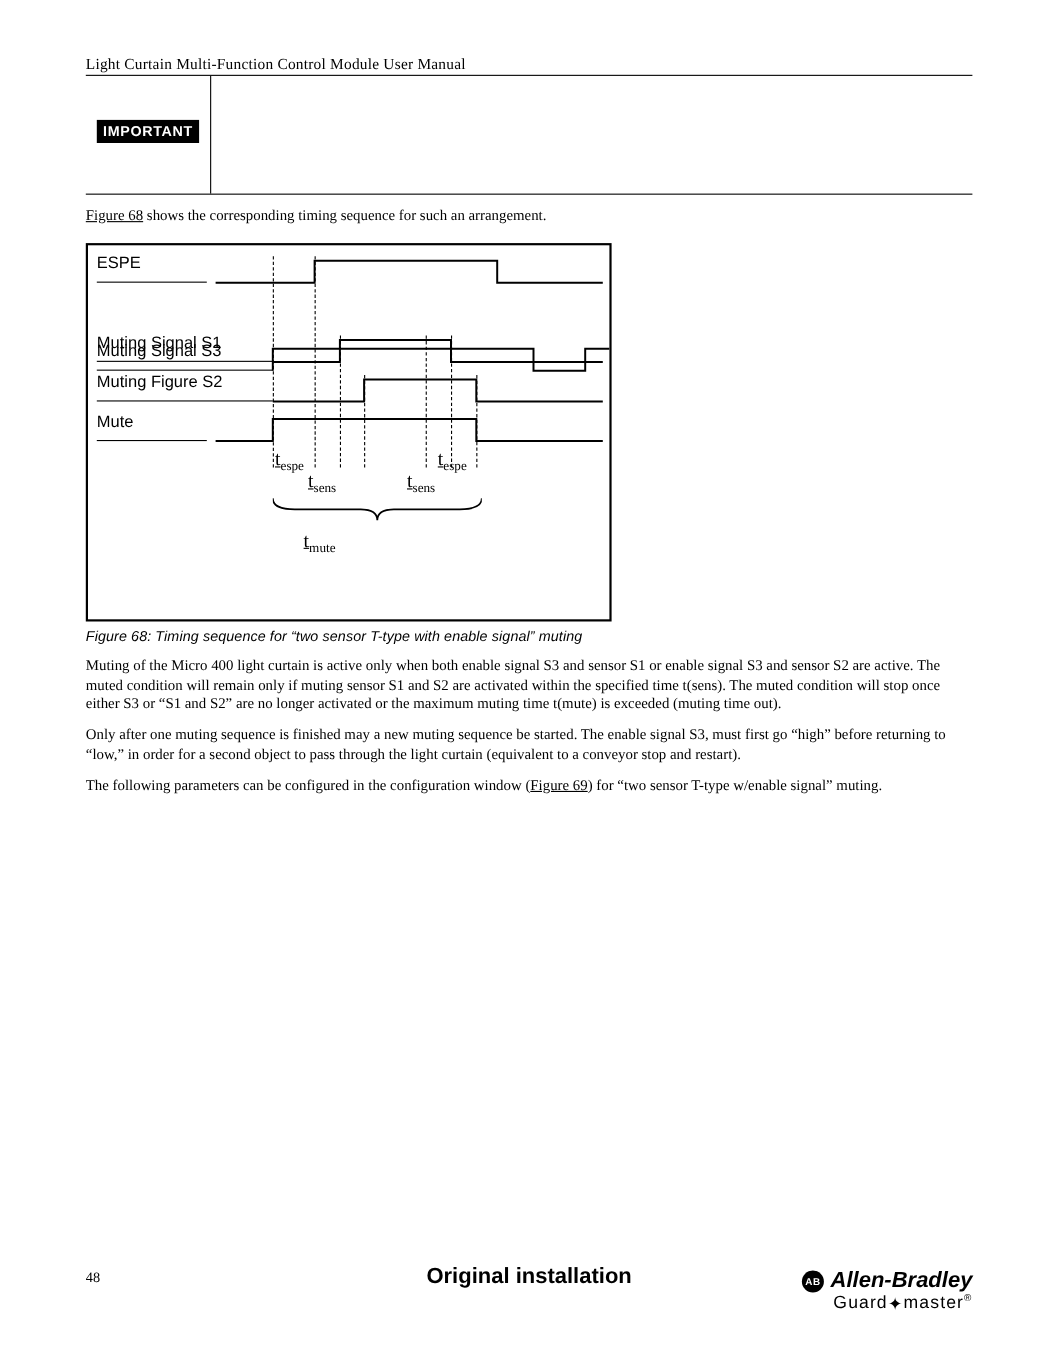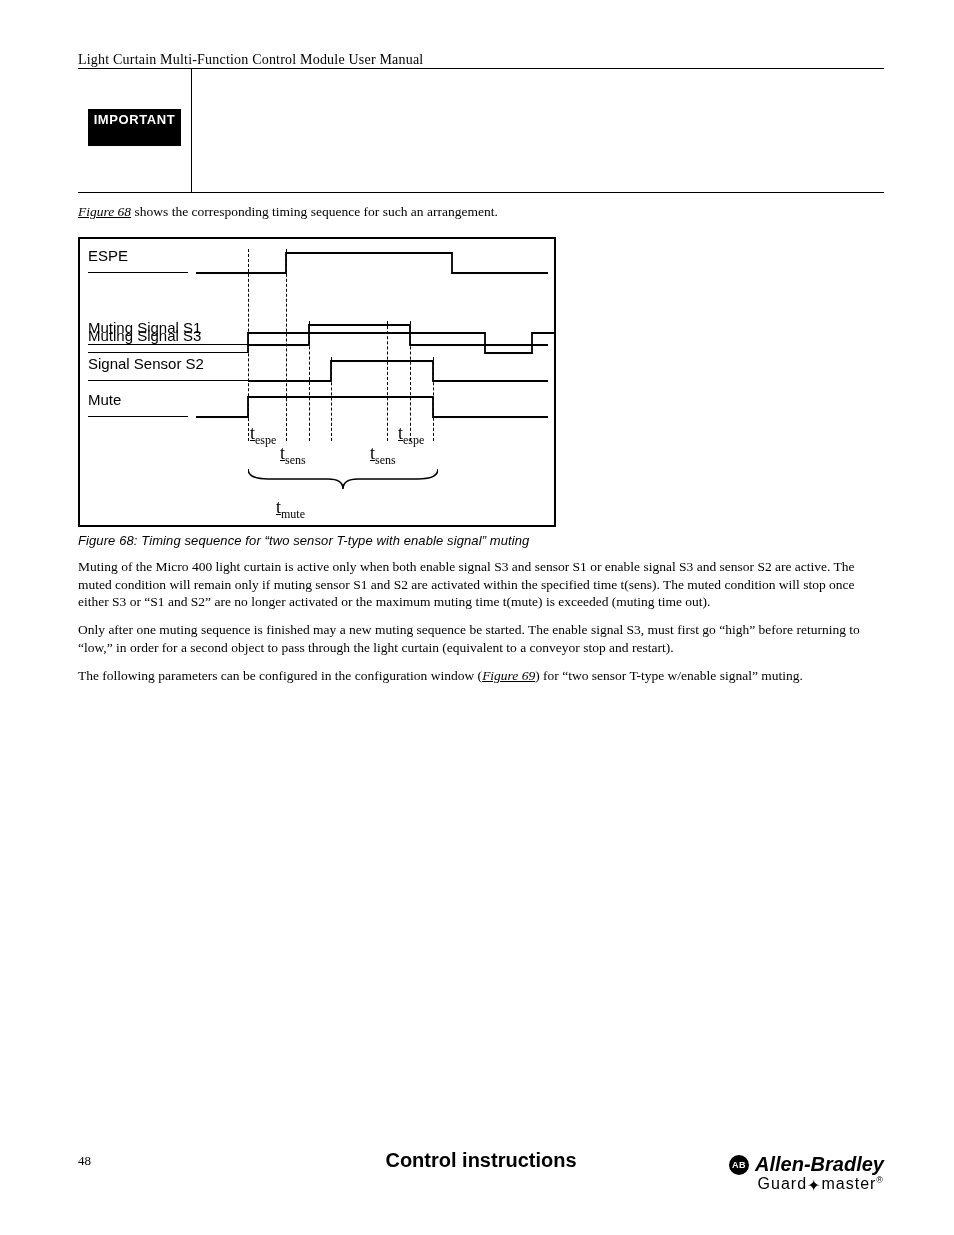--- a/index.html
+++ b/index.html
@@ -39,57 +39,56 @@
     padding: 40px 0 46px 0;
     box-sizing: border-box;
   }
   .important-badge {
     background: #000;
     color: #fff;
     font-family: Arial, Helvetica, sans-serif;
     font-weight: 700;
     font-size: 13px;
     letter-spacing: 0.6px;
-    padding: 3px 6px 19px 6px;
+    padding: 3px 6px 3px 6px;
   }
   .callout-right {
     flex: 1;
     padding: 8px 12px 8px 12px;
     font-size: 13.5px;
     line-height: 1.28;
   }
 
   .body-line {
     font-size: 13.5px;
     line-height: 1.32;
     margin: 6px 0 16px 0;
   }
   .para {
     font-size: 13.5px;
     line-height: 1.32;
     margin: 10px 0 10px 0;
   }
   .fig-link {
     text-decoration: underline;
-    font-style: italic;
   }
   .fig-caption {
     font-style: italic;
     font-size: 13px;
     margin: 6px 0 8px 0;
     letter-spacing: 0.1px;
     font-family: Arial, Helvetica, sans-serif;
     font-weight: 400;
   }
 
   
   .timing-diagram {
     border: 2px solid #000;
     width: 478px;
-    height: 290px;
+    height: 344px;
     margin: 4px 0 2px 0;
     position: relative;
     font-family: Arial, Helvetica, sans-serif;
     box-sizing: border-box;
     overflow: hidden;
   }
   .td-row {
     position: absolute;
     left: 8px;
     right: 8px;
@@ -229,21 +228,21 @@
 
     <div class="td-row" style="top:74px;">
       <span class="td-label">Muting Signal S1</span>
       <div class="td-hr" style="width:160px;"></div>
       <svg class="sig" style="left:0;top:0;" width="470" height="36">
         <polyline points="160,32 221,32 221,12 322,12 322,32 460,32"></polyline>
       </svg>
     </div>
 
     <div class="td-row" style="top:110px;">
-      <span class="td-label">Signal Sensor S2</span>
+      <span class="td-label">Muting Figure S2</span>
       <div class="td-hr" style="width:160px;"></div>
       <svg class="sig" style="left:0;top:0;" width="470" height="36">
         <polyline points="160,32 243,32 243,12 345,12 345,32 460,32"></polyline>
       </svg>
     </div>
 
     <div class="td-row" style="top:146px;">
       <span class="td-label">Mute</span>
       <div class="td-hr" style="width:100px;"></div>
       <svg class="sig" style="left:0;top:0;" width="470" height="36">
@@ -289,21 +288,21 @@
 
   <p class="para">Muting of the Micro 400 light curtain is active only when both enable signal S3 and sensor S1 or enable signal S3 and sensor S2 are active. The muted condition will remain only if muting sensor S1 and S2 are activated within the specified time t(sens). The muted condition will stop once either S3 or “S1 and S2” are no longer activated or the maximum muting time t(mute) is exceeded (muting time out).</p>
   <p class="para">Only after one muting sequence is finished may a new muting sequence be started. The enable signal S3, must first go “high” before returning to “low,” in order for a second object to pass through the light curtain (equivalent to a conveyor stop and restart).</p>
   <p class="para">
     <span>The following parameters can be configured in the configuration window (</span><span class="fig-link">Figure 69</span><span>) for “two sensor T-type w/enable signal” muting.</span>
   </p>
 </div>
 
 <div class="footer">
   <div class="page-number">48</div>
-  <div class="footer-title">Control instructions</div>
+  <div class="footer-title">Original installation</div>
   <div class="brand">
     <div class="brand-top">
       <span class="ab-circle">AB</span>
       <span>Allen-Bradley</span>
     </div>
     <div class="brand-bottom">
       <span>Guard</span><span style="display:inline-block;position:relative;top:2px;">✦</span><span>master</span><sup>®</sup>
     </div>
   </div>
 </div>

